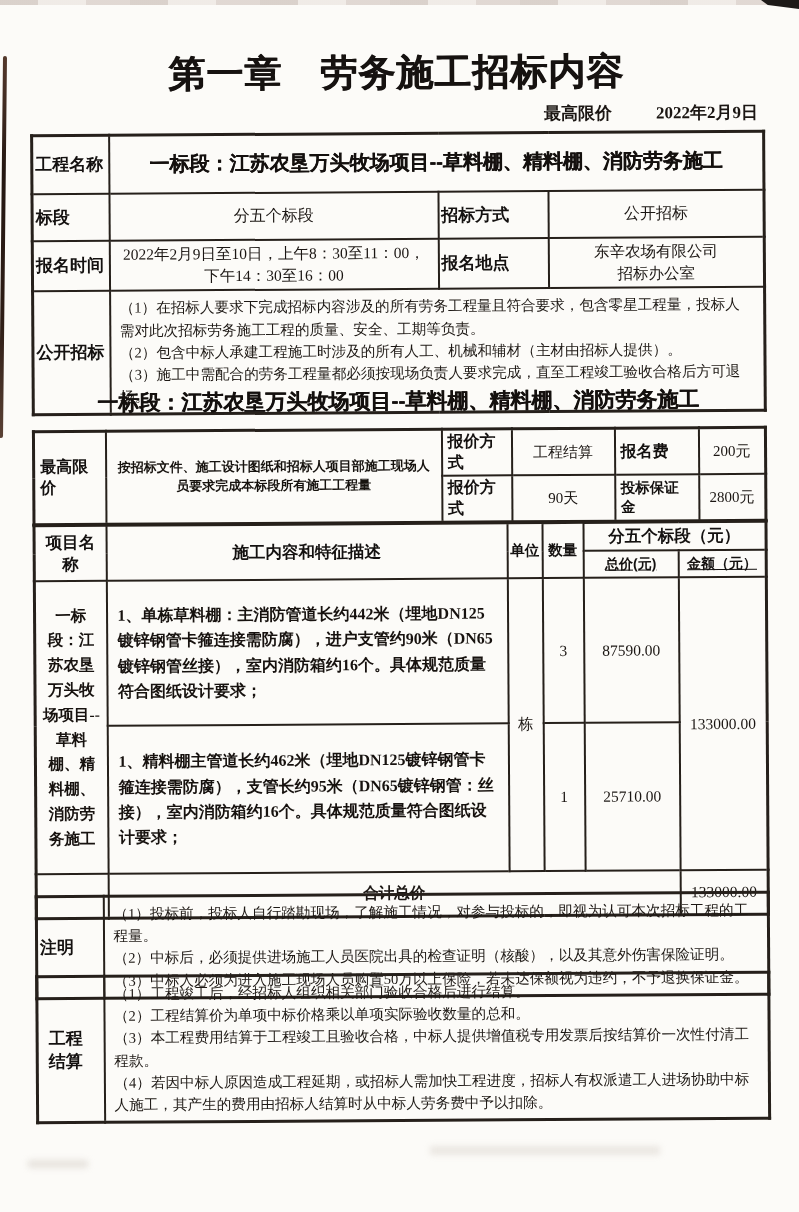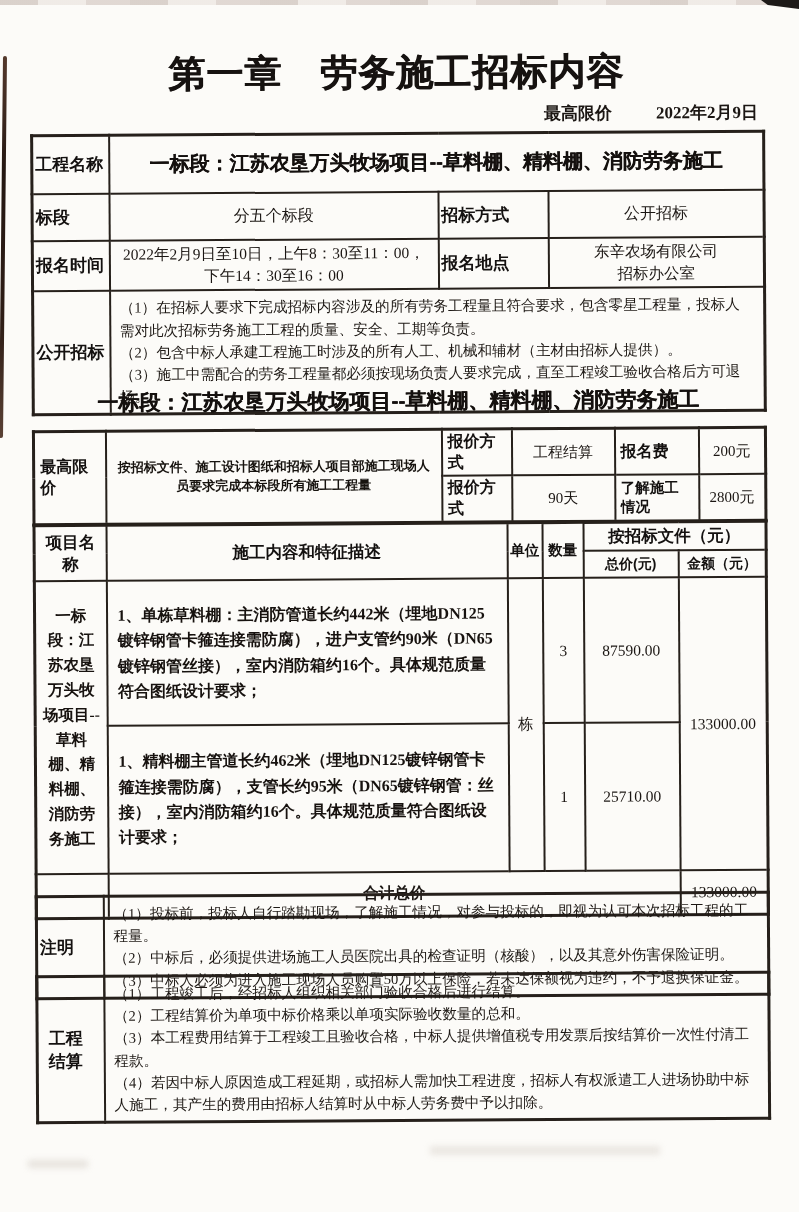--- a/index.html
+++ b/index.html
@@ -89,21 +89,21 @@
   .req-desc{
     font-family:"Liberation Sans", sans-serif;
     font-weight:700;font-size:13px;text-align:center;line-height:1.45;
     padding:2px 8px;color:#17130f;
   }
   .small-lbl{font-size:16px;padding:1px 5px;}
   .small-val{font-size:15px;text-align:center;padding:1px 2px;}
 
   .hdr{font-family:"Liberation Sans", sans-serif;font-weight:700;text-align:center;color:#141110;}
   .hdr-main{font-size:16.5px;}
-  .hdr-sub{font-size:14px;padding:1px 7px;}
+  .hdr-sub{font-size:14px;padding:1px 7px;text-decoration:underline;}
   .hdr-narrow{font-size:14.5px;padding:1px 0;}
 
   .itemname{
     font-weight:700;font-size:15.5px;text-align:center;
     word-break:break-all;line-height:1.6;padding:2px 5px;
     color:#17120f;
   }
   .desc{
     font-weight:700;font-size:16px;line-height:1.58;
     padding:8px 10px;text-align:left;color:#17120f;
@@ -189,42 +189,42 @@
           <td class="lbl small-lbl" rowspan="2">最高限价</td>
           <td class="req-desc" rowspan="2">按招标文件、施工设计图纸和招标人项目部施工现场人员要求完成本标段所有施工工程量</td>
           <td class="lbl small-lbl">报价方式</td>
           <td class="small-val">工程结算</td>
           <td class="lbl small-lbl">报名费</td>
           <td class="small-val">200元</td>
         </tr>
         <tr style="height:32px">
           <td class="lbl small-lbl">报价方式</td>
           <td class="small-val">90天</td>
-          <td class="lbl small-lbl" style="font-size:14.5px">了解施工情况</td>
+          <td class="lbl small-lbl" style="font-size:14.5px">投标保证金</td>
           <td class="small-val">2800元</td>
         </tr>
       </tbody>
         </table>
 
       <table class="box">
         <colgroup>
             <col style="width:72px">
             <col style="width:401px">
             <col style="width:35px">
             <col style="width:41px">
             <col style="width:95px">
             <col style="width:88px">
           </colgroup>
         <tbody>
             <tr style="height:26px">
           <th class="hdr hdr-main" rowspan="2">项目名称</th>
           <th class="hdr hdr-main" rowspan="2">施工内容和特征描述</th>
           <th class="hdr hdr-narrow" rowspan="2">单位</th>
           <th class="hdr hdr-narrow" rowspan="2">数量</th>
-          <th class="hdr hdr-main" colspan="2">按招标文件（元）</th>
+          <th class="hdr hdr-main" colspan="2">分五个标段（元）</th>
         </tr>
         <tr style="height:27px">
           <th class="hdr hdr-sub">总价(元)</th>
           <th class="hdr hdr-sub">金额（元）</th>
         </tr>
         <tr style="height:145px">
           <td class="itemname" rowspan="2">一标段：江苏农垦万头牧场项目--草料棚、精料棚、消防劳务施工</td>
           <td class="desc">1、单栋草料棚：主消防管道长约442米（埋地DN125镀锌钢管卡箍连接需防腐），进户支管约90米（DN65镀锌钢管丝接），室内消防箱约16个。具体规范质量符合图纸设计要求；</td>
           <td class="num" rowspan="2">栋</td>
           <td class="num">3</td>

